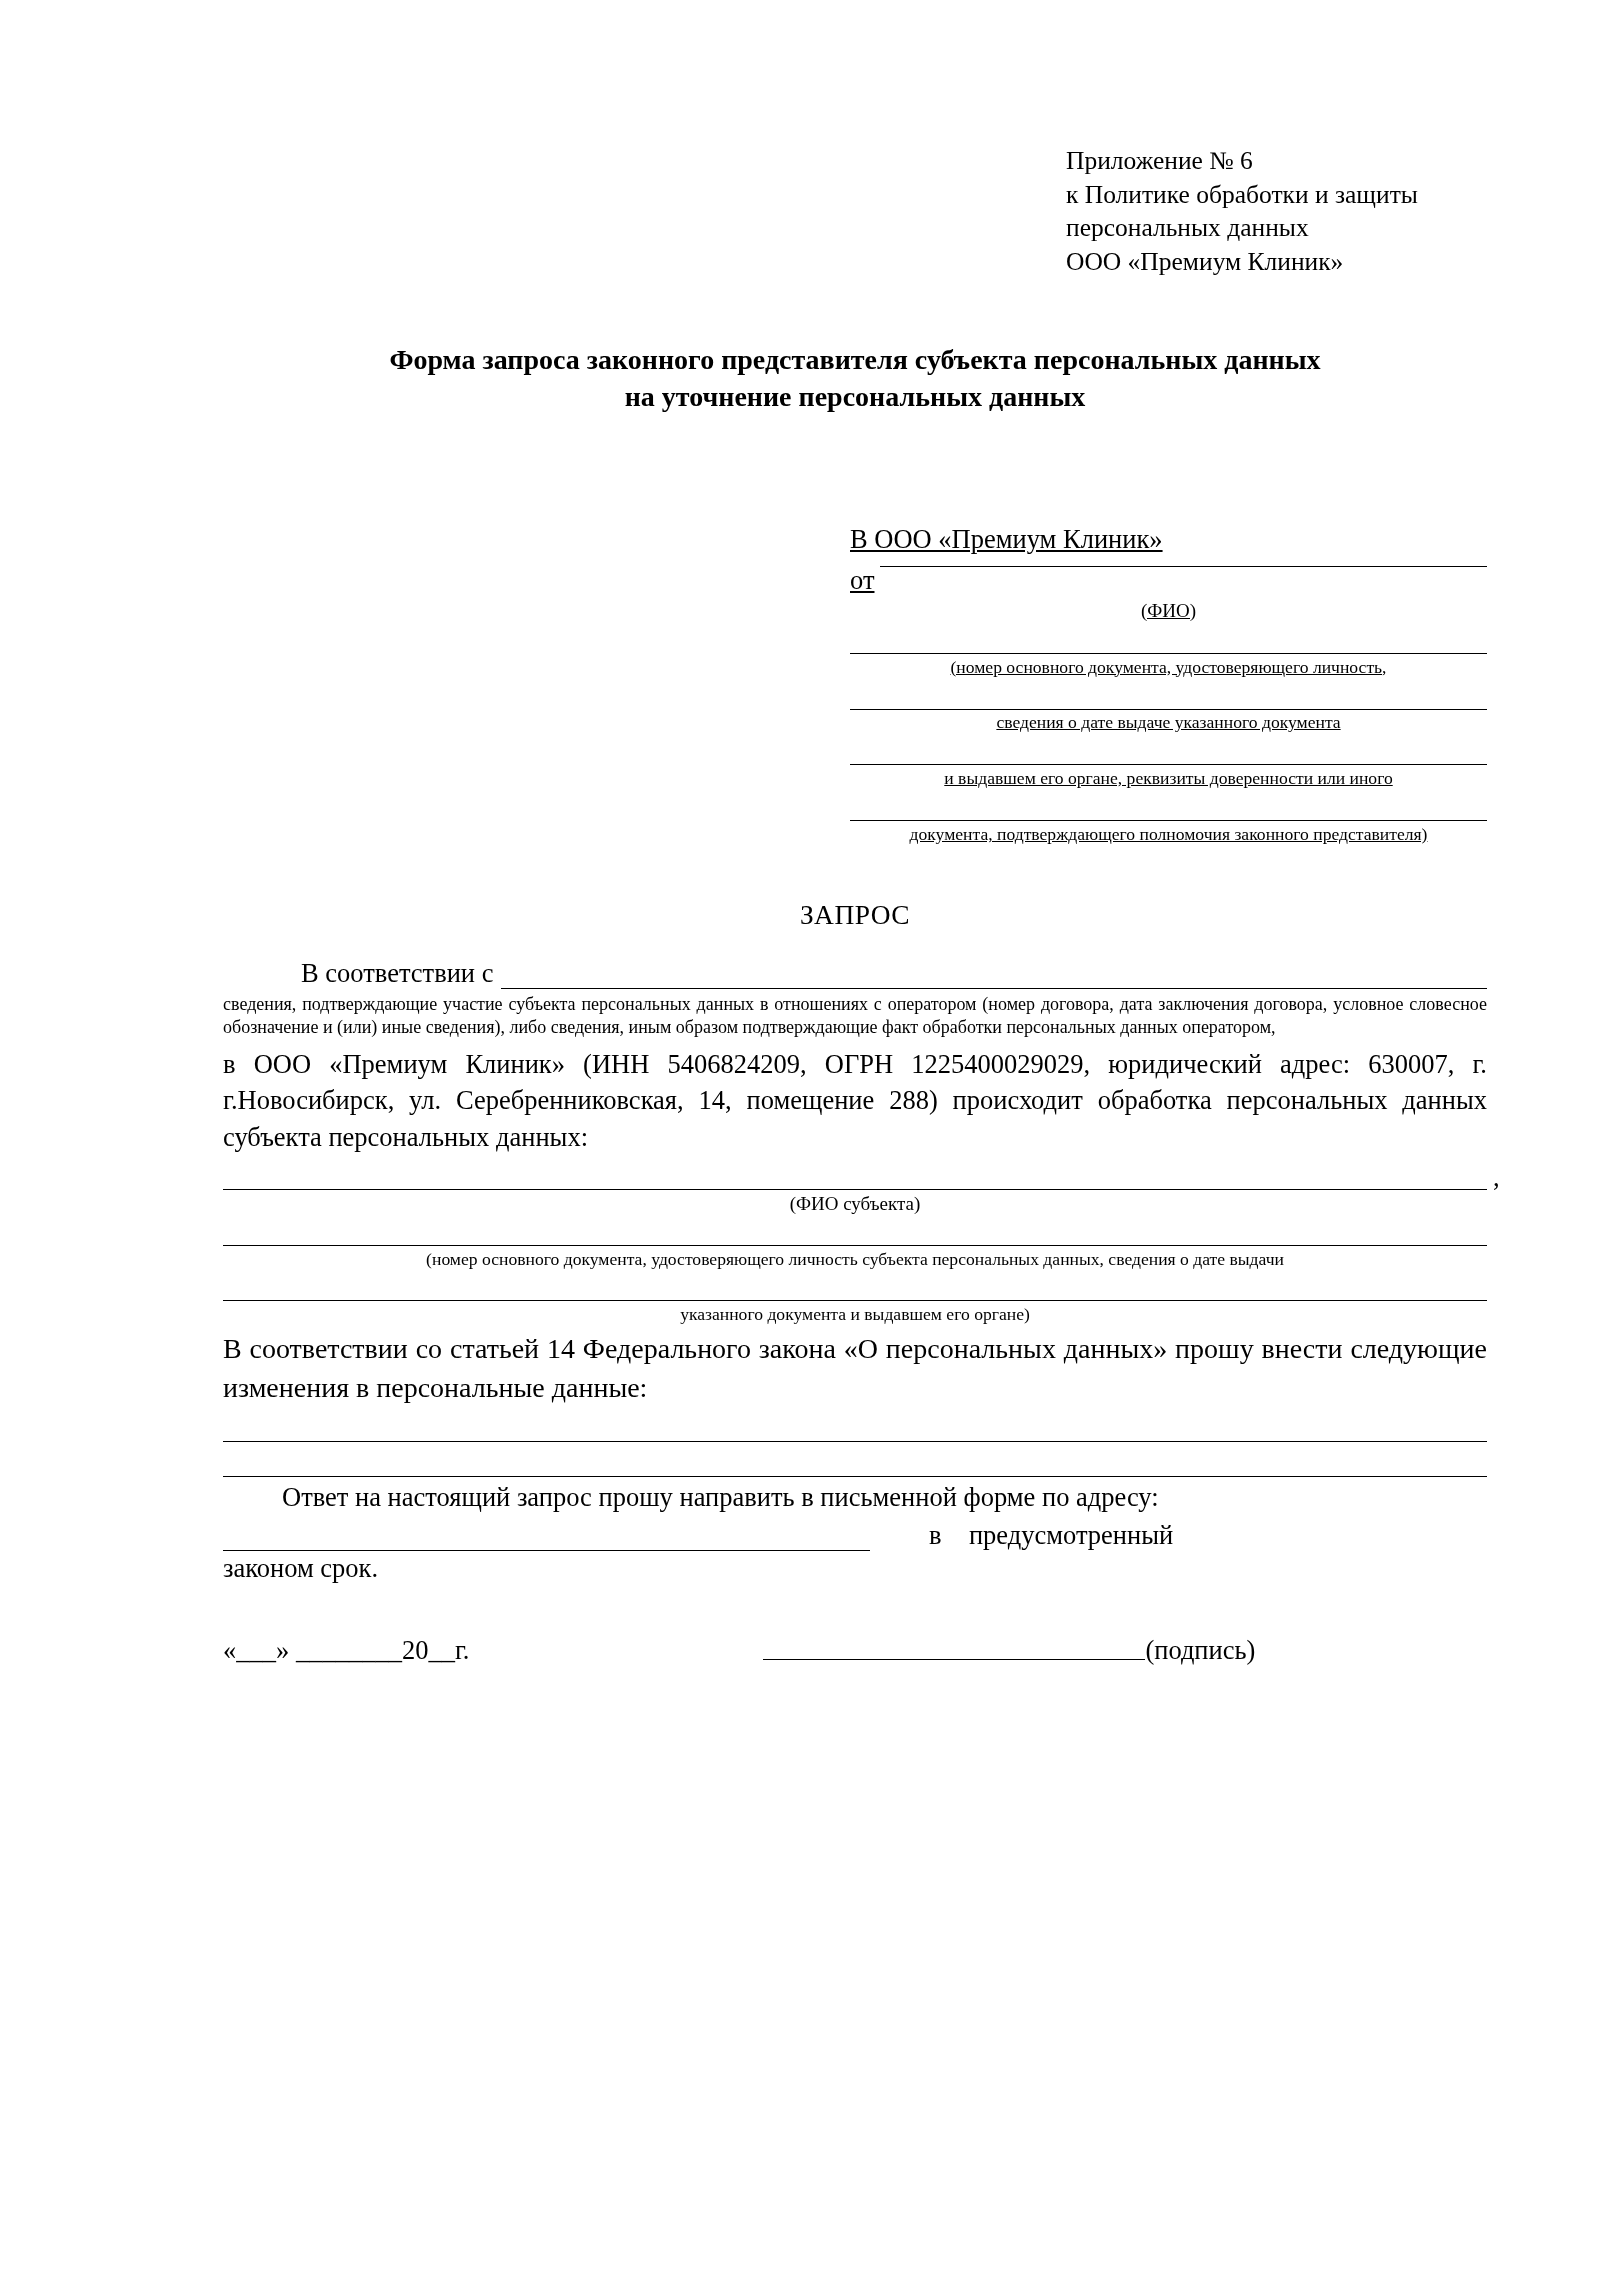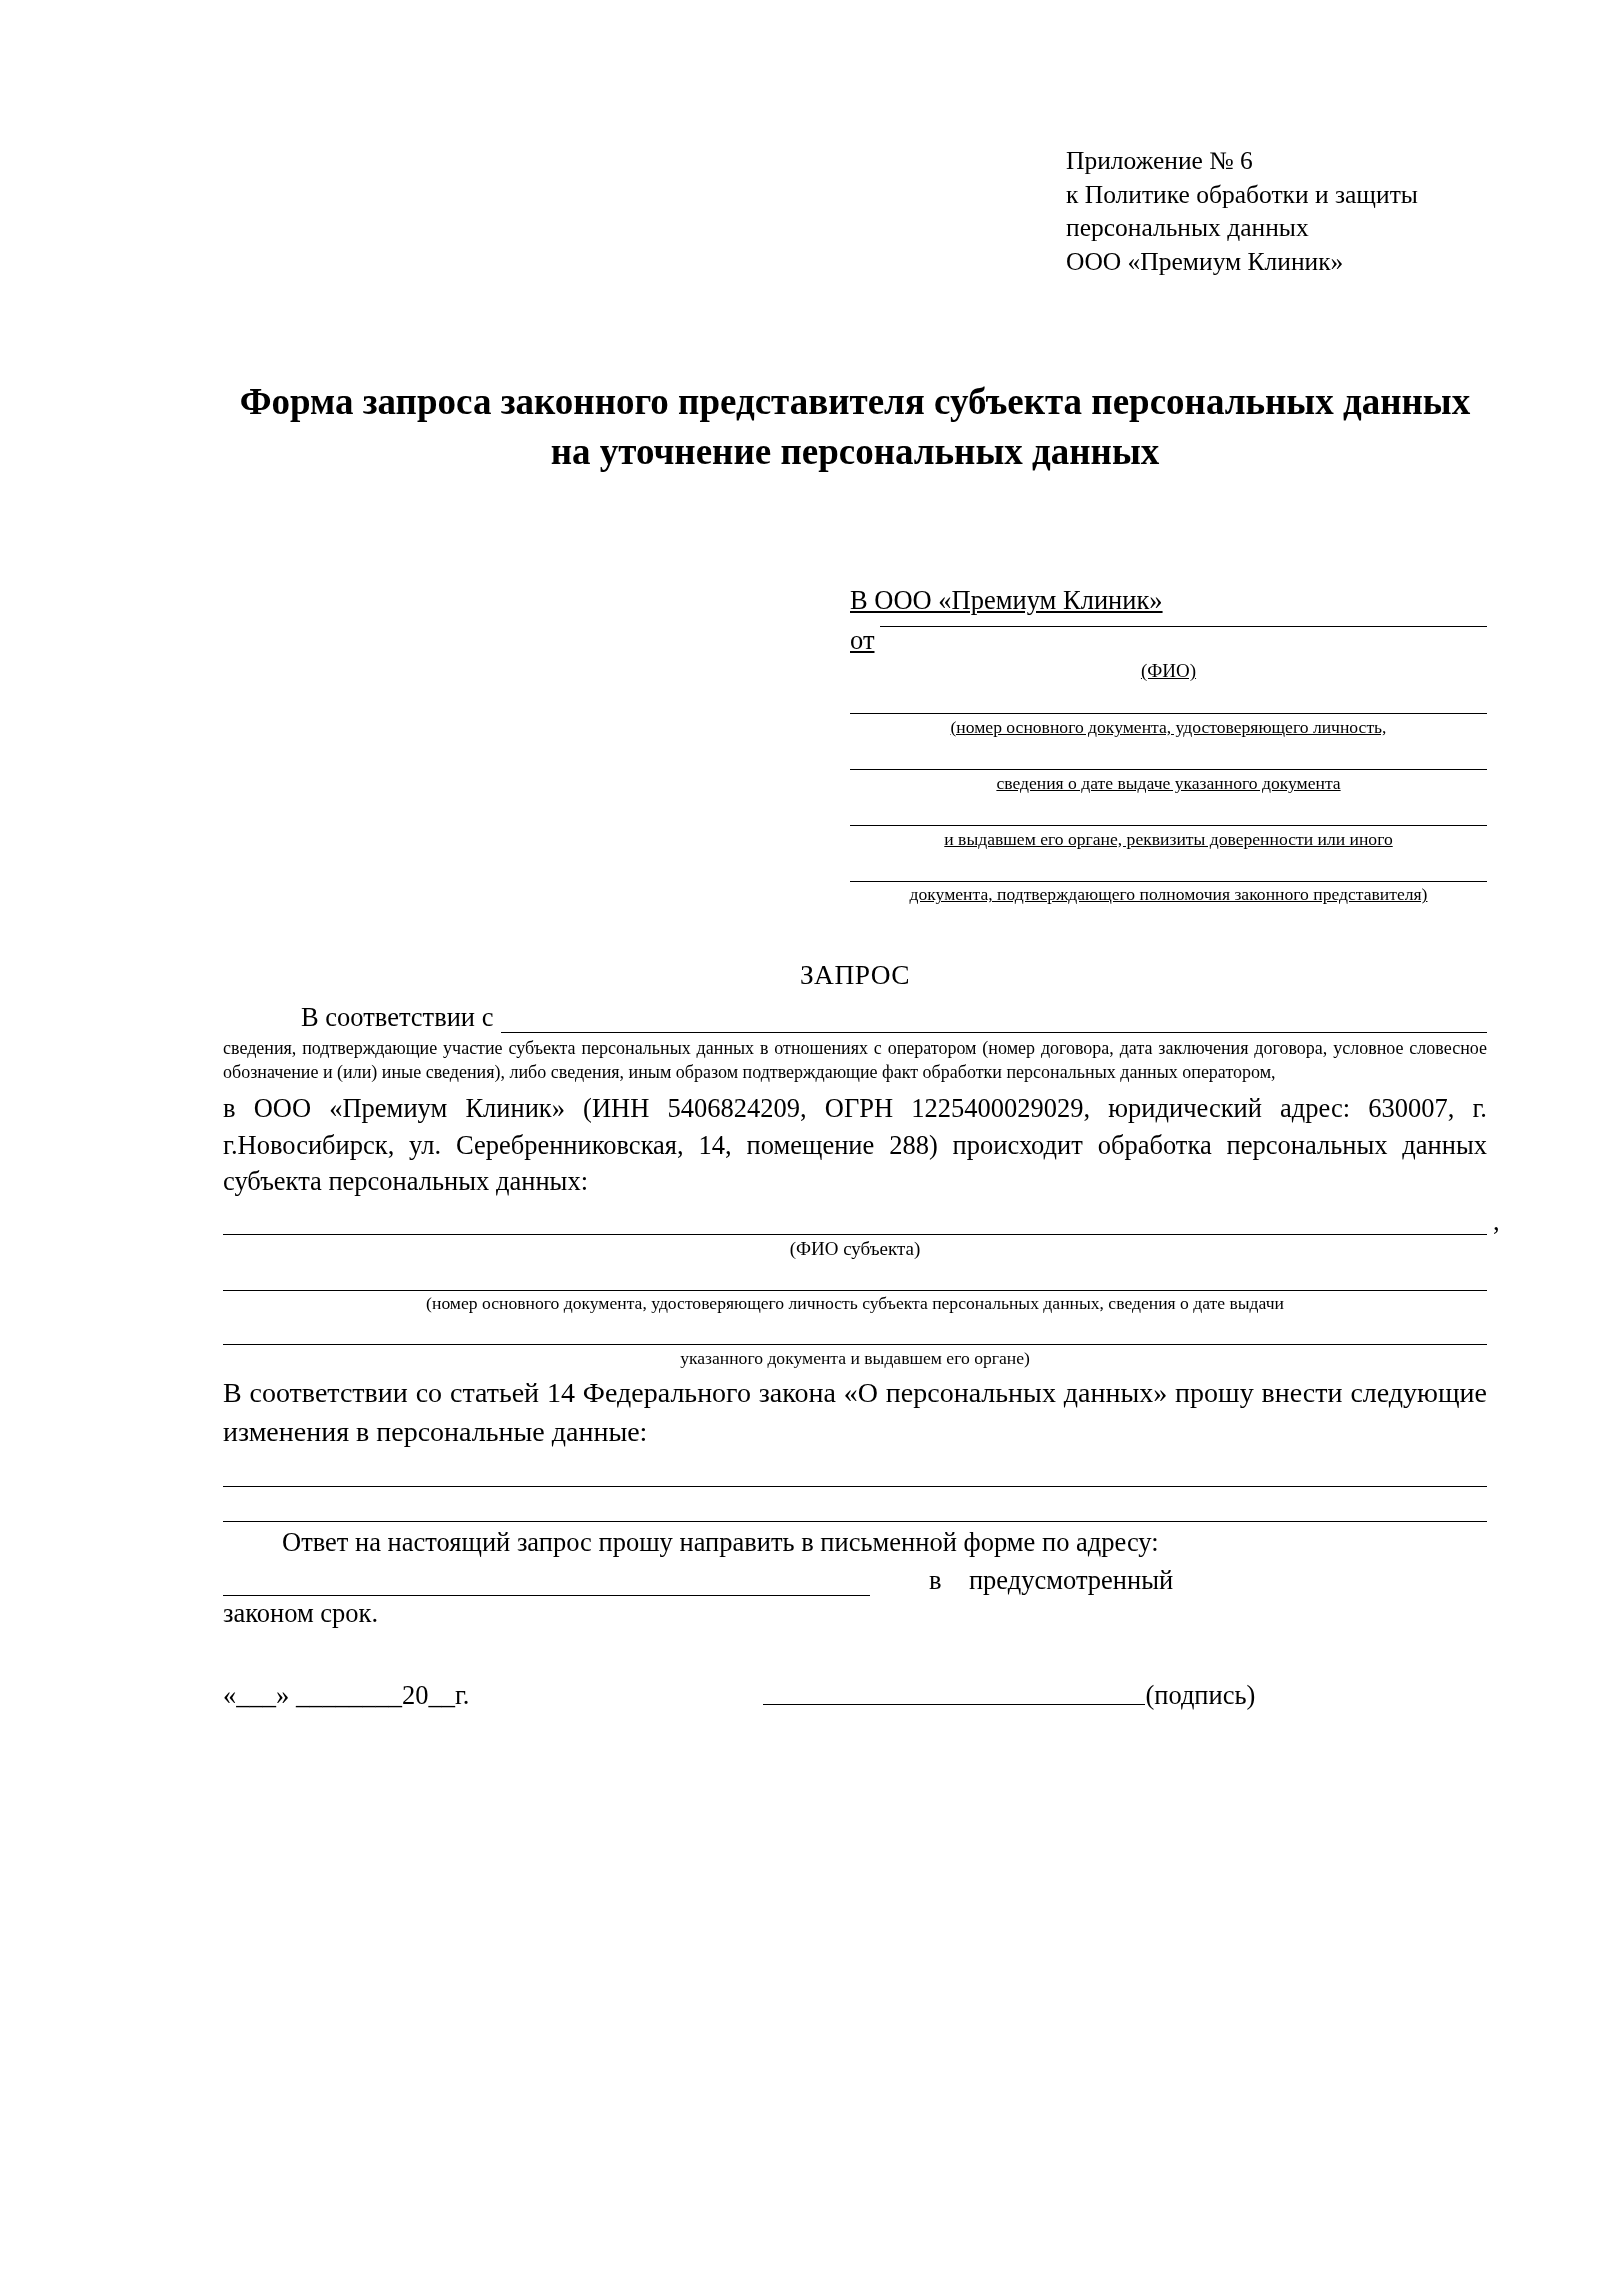--- a/index.html
+++ b/index.html
@@ -30,24 +30,24 @@
   .appendix {
     margin-top: 137px;
     margin-left: 843px;
     font-size: 25.5px;
     line-height: 1.32;
   }
   .appendix div { white-space: nowrap; }
 
   
   .doc-title {
-    margin-top: 98px;
+    margin-top: 62px;
     text-align: center;
     font-weight: bold;
-    font-size: 37px;
+    font-size: 28px;
     line-height: 1.35;
   }
   .doc-title .l1 { display: block; }
   .doc-title .l2 { display: block; }
 
   
   .addressee {
     margin-top: 108px;
     margin-left: 627px;
     font-size: 26.5px;
@@ -81,21 +81,21 @@
   
   .request-word {
     margin-top: 54px;
     text-align: center;
     font-size: 27.4px;
     letter-spacing: 0.5px;
   }
   .acc-line {
     display: flex;
     align-items: flex-end;
-    margin-top: 11px;
+    margin-top: 27px;
   }
   .acc-line .lbl {
     font-size: 26.5px;
     white-space: nowrap;
     padding-left: 78px;
     padding-right: 7.8px;
   }
   .fineprint {
     font-size: 18px;
     text-align: justify;

